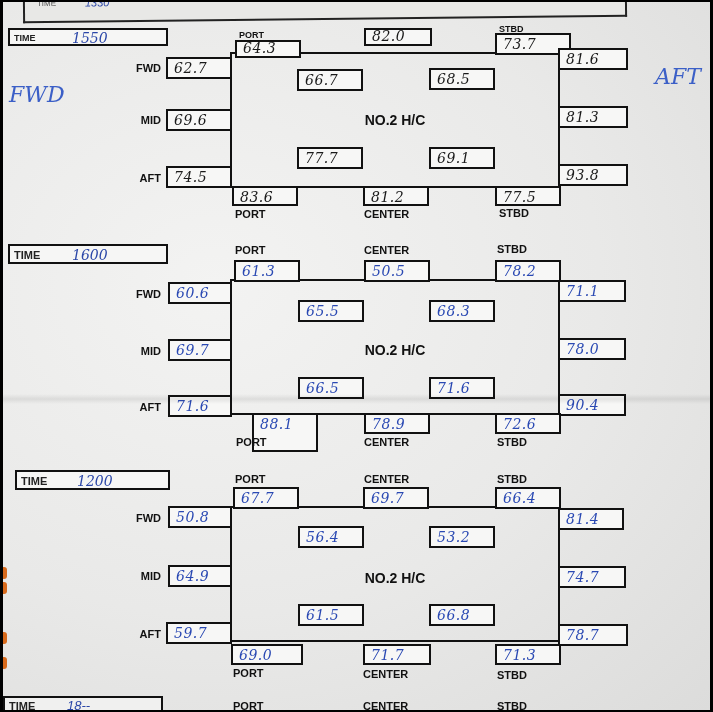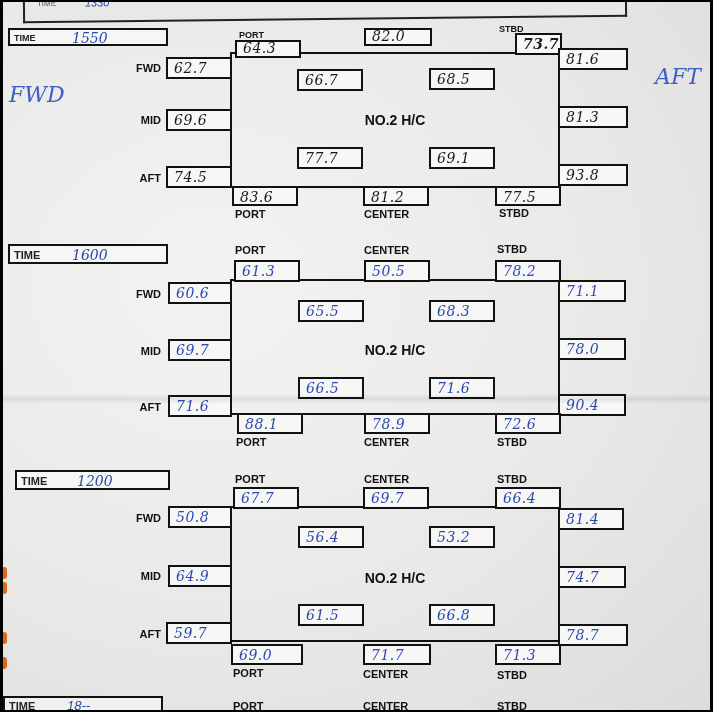--- a/index.html
+++ b/index.html
@@ -84,21 +84,21 @@
     <div class="frame" style="top:50px;">
       <div class="hc" style="top:58px;">NO.2 H/C</div>
     </div>
 
     <div class="cell ink-blk" style="left:232px; top:38px; width:66px; height:18px;">
         <span class="v" style="top:-2px;">64.3</span>
       </div>
     <div class="cell ink-blk" style="left:361px; top:26px; width:68px; height:18px;text-align:center;">
         <span class="v" style="top:-2px;">82.0</span>
       </div>
-    <div class="cell ink-blk" style="left:512px; top:31px; width:47px; height:22px;font-weight:bold;">
+    <div class="cell ink-blk" style="left:492px; top:31px; width:76px; height:22px;">
         <span class="v">73.7</span>
       </div>
 
     <div class="side-lbl" style="left:118px; top:60px;">FWD</div>
     <div class="cell ink-blk" style="left:163px; top:55px; width:66px;">
         <span class="v">62.7</span>
       </div>
     <div class="side-lbl" style="left:118px; top:112px;">MID</div>
     <div class="cell ink-blk" style="left:163px; top:107px; width:66px;">
         <span class="v">69.6</span>
@@ -198,21 +198,21 @@
     <div class="cell ink-blue" style="left:426px; top:68px; width:66px;">
         <span class="v">68.3</span>
       </div>
     <div class="cell ink-blue" style="left:295px; top:145px; width:66px;">
         <span class="v">66.5</span>
       </div>
     <div class="cell ink-blue" style="left:426px; top:145px; width:66px;">
         <span class="v">71.6</span>
       </div>
 
-    <div class="cell ink-blue" style="left:234px; top:181px; width:66px; height:21px;">
+    <div class="cell ink-blue" style="left:249px; top:181px; width:66px; height:39px;">
         <span class="v">88.1</span>
       </div>
     <div class="cell ink-blue" style="left:361px; top:181px; width:66px; height:21px;">
         <span class="v">78.9</span>
       </div>
     <div class="cell ink-blue" style="left:492px; top:181px; width:66px; height:21px;">
         <span class="v">72.6</span>
       </div>
 
     <div class="hdr" style="left:233px; top:204px;">PORT</div>

